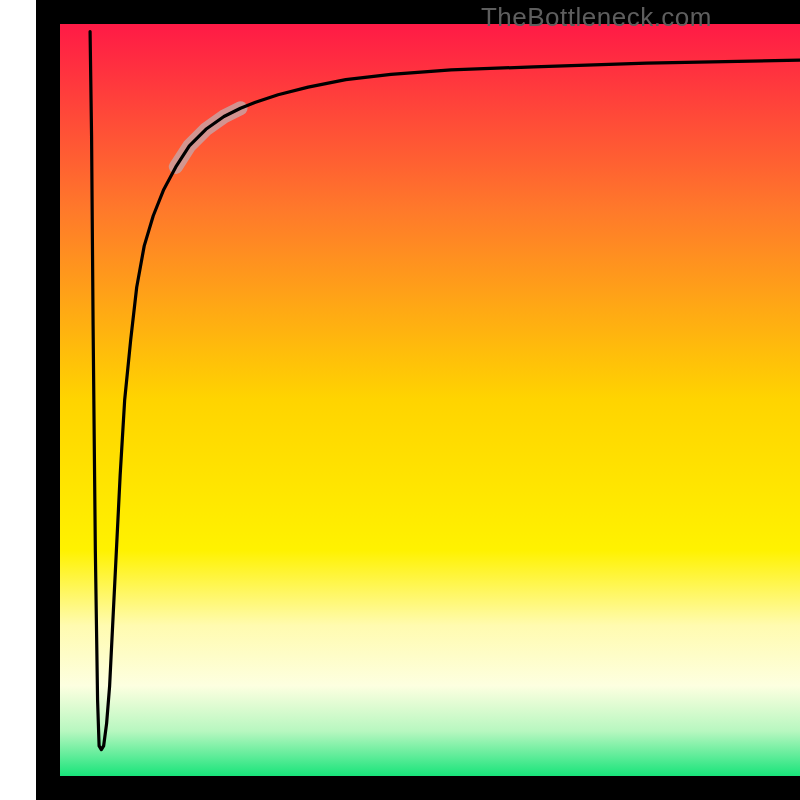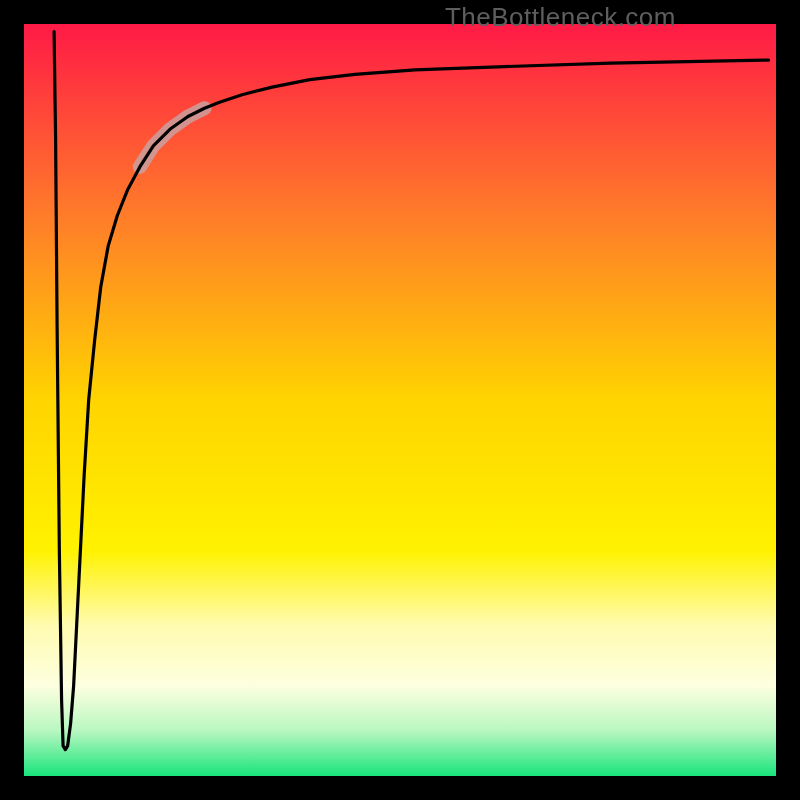--- a/index.html
+++ b/index.html
@@ -8,20 +8,21 @@
     width: 800px;
     height: 800px;
     background: #ffffff;
     overflow: hidden;
     font-family: Arial, Helvetica, sans-serif;
   }
   .chart-wrap {
     position: relative;
     width: 688px;
     height: 800px;
+    margin-left: 36px;
   }
   .watermark {
     position: absolute;
     top: 2px;
     right: 12px;
     font-size: 26px;
     font-weight: 500;
     color: #5e5e5e;
     letter-spacing: 0.5px;
     z-index: 10;

